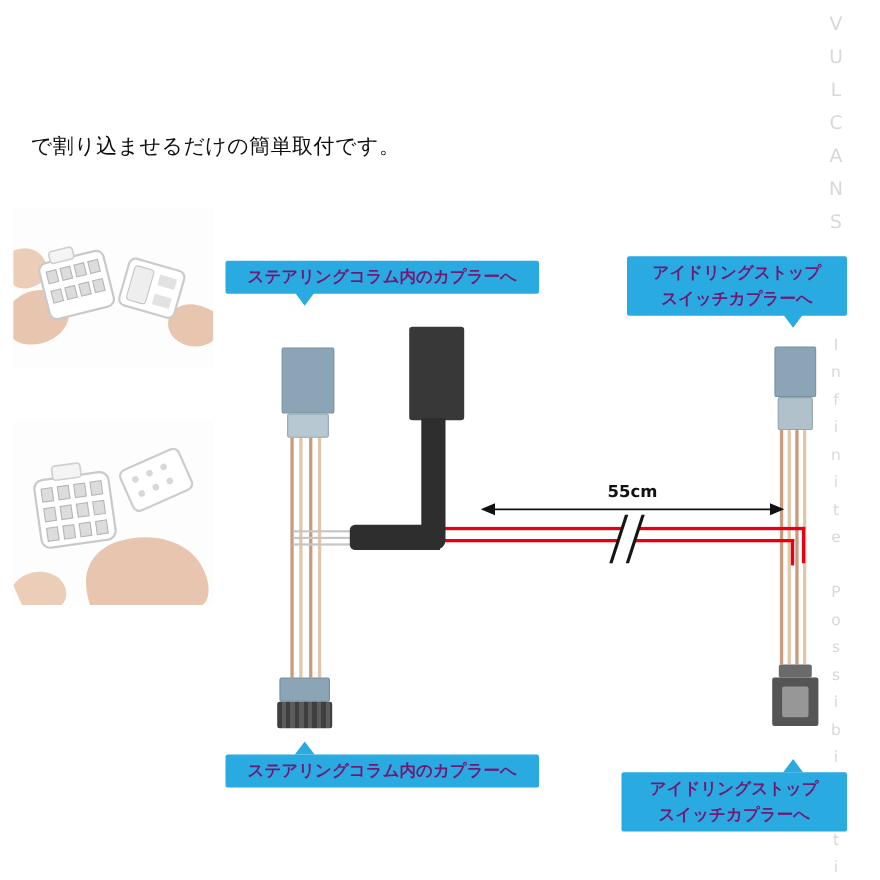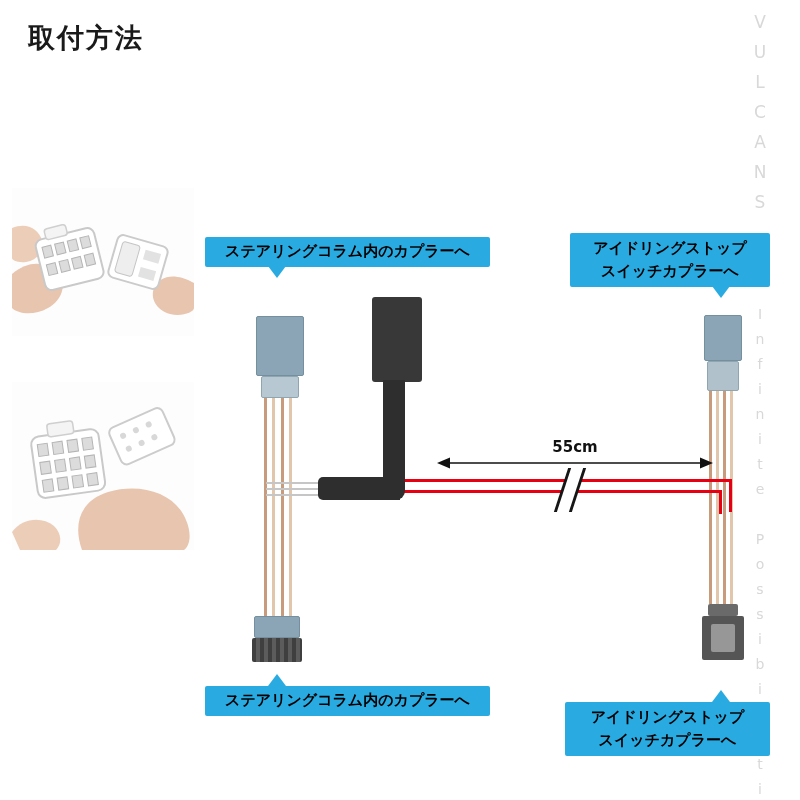--- a/index.html
+++ b/index.html
@@ -21,21 +21,21 @@
   }
   .wm-brand { font-size:17px; letter-spacing:10px; }
   .wm-logo { margin:8px 0; }
 
   .photo { position:absolute; }
   .photo1 { left:12px; top:188px; }
   .photo2 { left:12px; top:382px; }
 
   
   .lbl {
-    position:absolute; background:#29abe2; color:#000000; font-weight:700;
+    position:absolute; background:#29abe2; color:#701a75; font-weight:700;
     display:flex; flex-direction:column; align-items:center; justify-content:center;
     font-size:15px; line-height:1.55; border-radius:2px; text-align:center;
   }
   .lbl-tl { left:205px; top:237px; width:285px; height:30px; }
   .lbl-tr { left:570px; top:233px; width:200px; height:54px; }
   .lbl-bl { left:205px; top:686px; width:285px; height:30px; }
   .lbl-br { left:565px; top:702px; width:205px; height:54px; }
 
   .ptr { position:absolute; width:0; height:0; }
   .ptr-down { border-left:9px solid transparent; border-right:9px solid transparent; border-top:12px solid #29abe2; }
@@ -98,21 +98,21 @@
 
   
   #dim { position:absolute; left:437px; top:438px; }
   #dim text { font-family:"DejaVu Sans","Liberation Sans",sans-serif; font-size:15px; font-weight:700; fill:#111111; }
 </style>
 </head>
 <body>
 
 <div id="page">
 
-  <h1 class="title">取付方法</h1>
+  <p class="desc desc2">で割り込ませるだけの簡単取付です。</p>
 
   <div class="watermark">
     <span class="wm-brand">VULCANS</span>
     <svg class="wm-logo" width="20" height="18" viewBox="0 0 20 18">
       <path d="M1,12 C5,4 13,2 19,6 C14,6 11,9 10,14 C8,11 4,12 1,12 Z" fill="#cfcfcf"></path>
     </svg>
     <span class="wm-tagline">Infinite Possibilities</span>
   </div>
 
   <svg class="photo photo1" width="182" height="148" viewBox="0 0 182 148">

